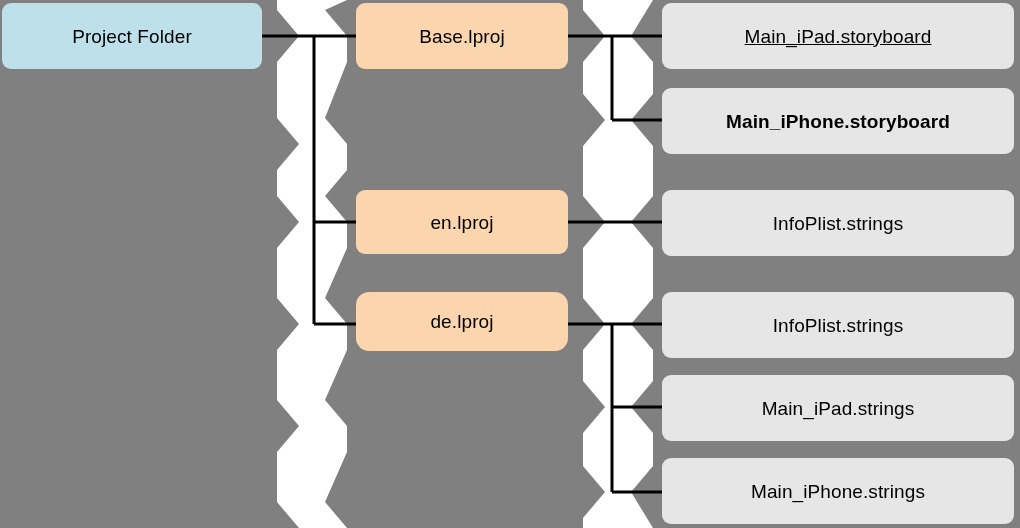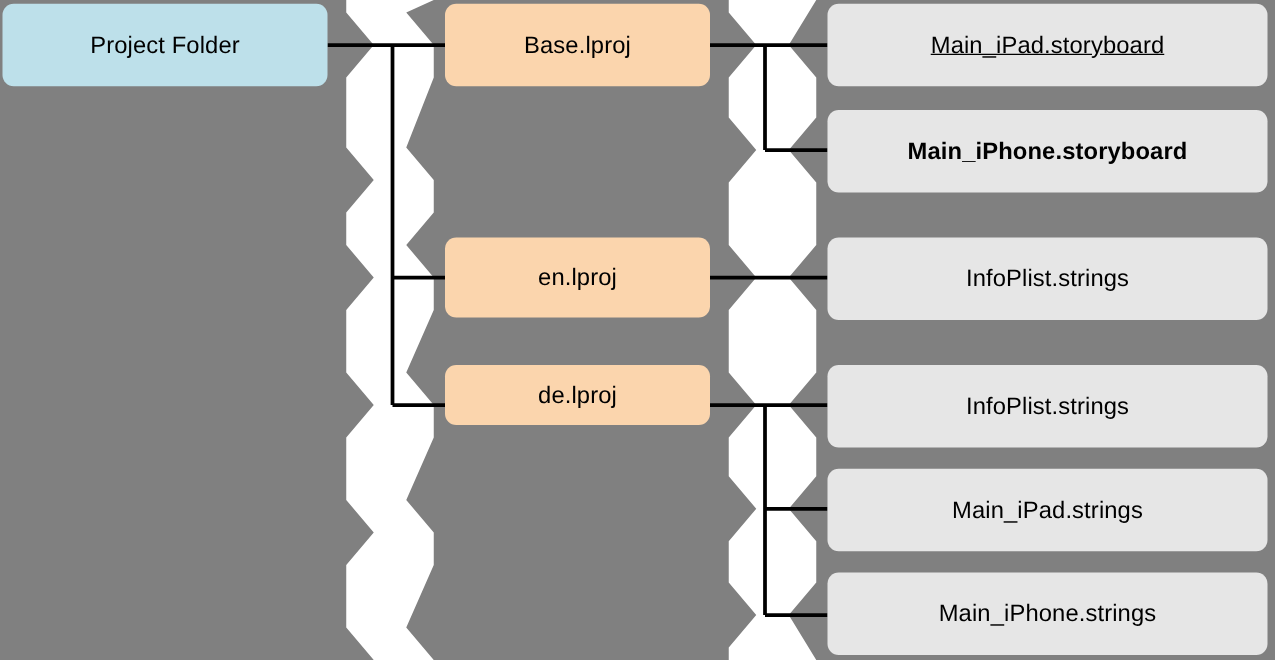--- a/index.html
+++ b/index.html
@@ -98,21 +98,21 @@
   </div>
 
   <div class="node orange" style="left:356px;top:190px;width:212px;height:64px;">
     <span>en.lproj</span>
   </div>
 
   <div class="node orange" style="left:356px;top:3px;width:212px;height:66px;">
     <span>Base.lproj</span>
   </div>
 
-  <div class="node orange" style="left:356px;top:292px;width:212px;height:48px;">
+  <div class="node orange" style="left:356px;top:292px;width:212px;height:59px;border-radius:13px;">
     <span>de.lproj</span>
   </div>
 
   <div class="node grey" style="left:662px;top:3px;width:352px;height:66px;text-decoration:underline;">
     <span>Main_iPad.storyboard</span>
   </div>
 
   <div class="node grey" style="left:662px;top:88px;width:352px;height:66px;font-weight:bold;">
     <span>Main_iPhone.storyboard</span>
   </div>

